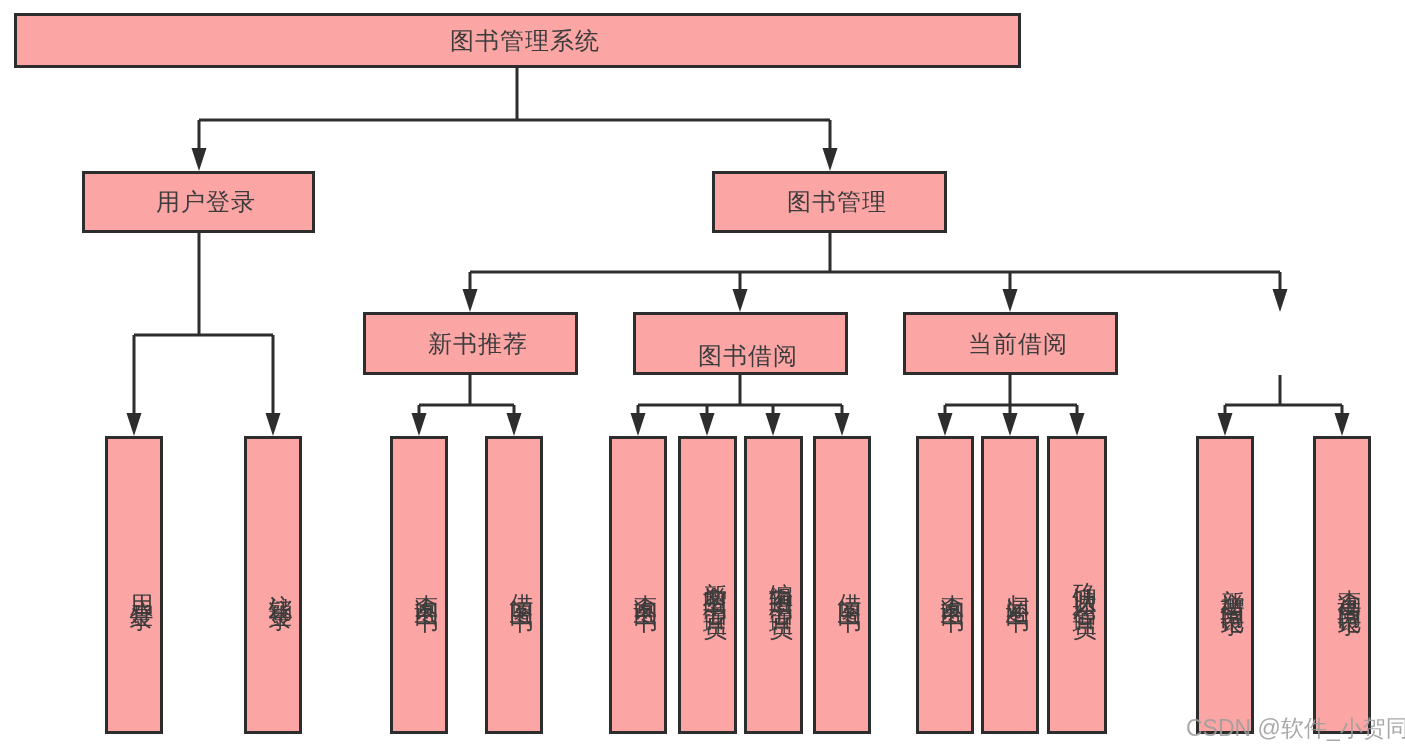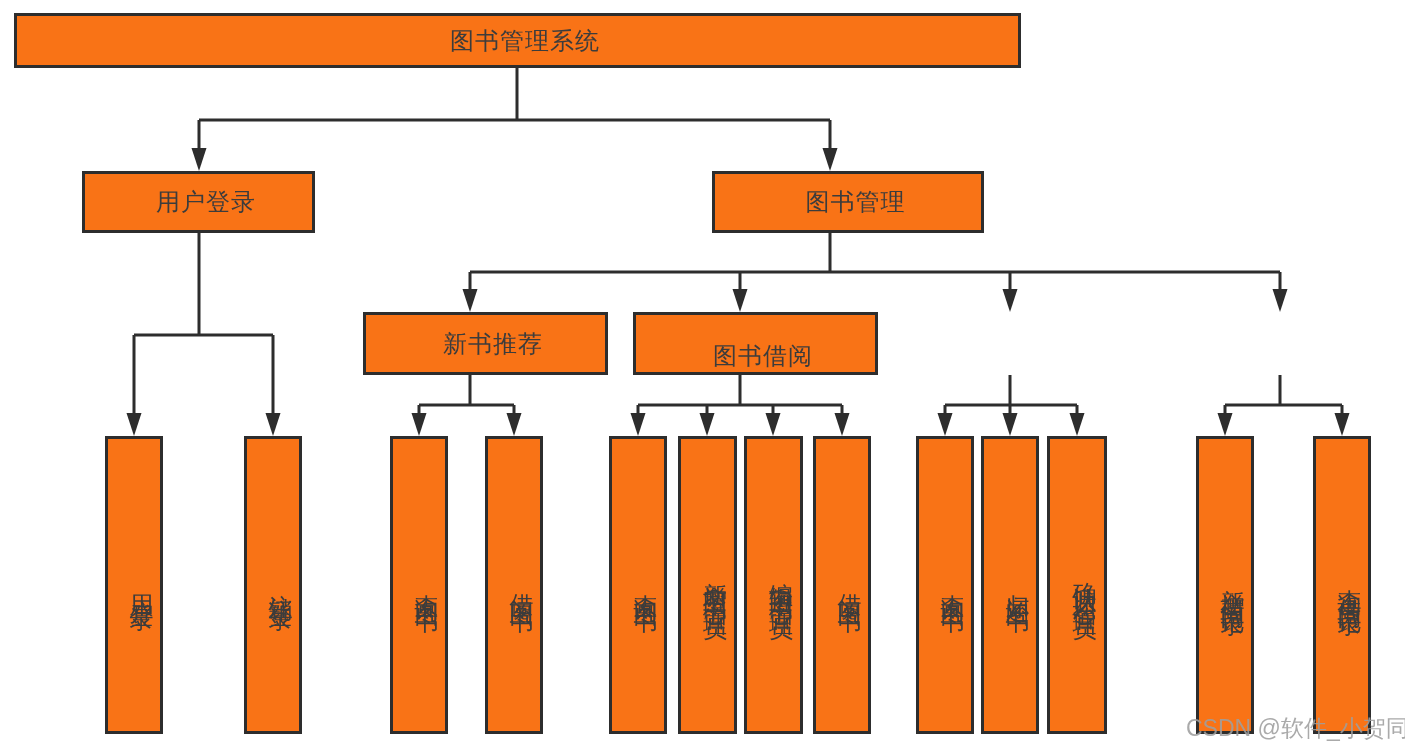--- a/index.html
+++ b/index.html
@@ -17,21 +17,21 @@
   }
   #connectors {
     position: absolute;
     left: 0;
     top: 0;
     z-index: 1;
   }
   .node {
     position: absolute;
     box-sizing: border-box;
-    background: #f97316;
+    background: #fca5a5;
     border: 3px solid #2d2d2d;
     display: flex;
     align-items: center;
     justify-content: center;
     z-index: 2;
     padding-left: 15px;
   }
   .node .hlabel {
     color: #3c3c3c;
     font-size: 24px;
@@ -46,21 +46,21 @@
     writing-mode: vertical-rl;
     text-orientation: mixed;
     color: #3c3c3c;
     font-size: 24px;
     letter-spacing: 5px;
     line-height: 1;
     white-space: nowrap;
   }
   .lvl1 { left: 14px; top: 13px; width: 1007px; height: 55px; }
   .lvl2 { top: 171px; height: 62px; }
-  .lvl3 { top: 312px; height: 63px; width: 245px; }
+  .lvl3 { top: 312px; height: 63px; width: 215px; }
   #watermark {
     position: absolute;
     left: 1186px;
     top: 713px;
     z-index: 5;
     color: rgba(158, 158, 158, 0.88);
     font-size: 23px;
     white-space: nowrap;
   }
 </style>
@@ -116,29 +116,32 @@
     </g>
   </svg>
 
   <div class="node lvl1">
     <span class="hlabel">图书管理系统</span>
   </div>
 
   <div class="node lvl2" style="left:82px; width:233px;">
     <span class="hlabel">用户登录</span>
   </div>
-  <div class="node lvl2" style="left:712px; width:272px;">
+  <div class="node lvl2" style="left:712px; width:235px;">
     <span class="hlabel">图书管理</span>
   </div>
 
   <div class="node lvl3" style="left:363px;">
     <span class="hlabel">新书推荐</span>
   </div>
   <div class="node lvl3" style="left:633px;align-items:flex-end;">
     <span class="hlabel">图书借阅</span>
+  </div>
+  <div class="node lvl3" style="left:903px;">
+    <span class="hlabel">当前借阅</span>
   </div>
 
   <div class="node leaf" style="left:105px; width:58px;">
     <span class="vlabel">用户登录</span>
   </div>
   <div class="node leaf" style="left:244px; width:58px;">
     <span class="vlabel">注销登录</span>
   </div>
   <div class="node leaf" style="left:390px; width:58px;">
     <span class="vlabel">查询图书</span>

